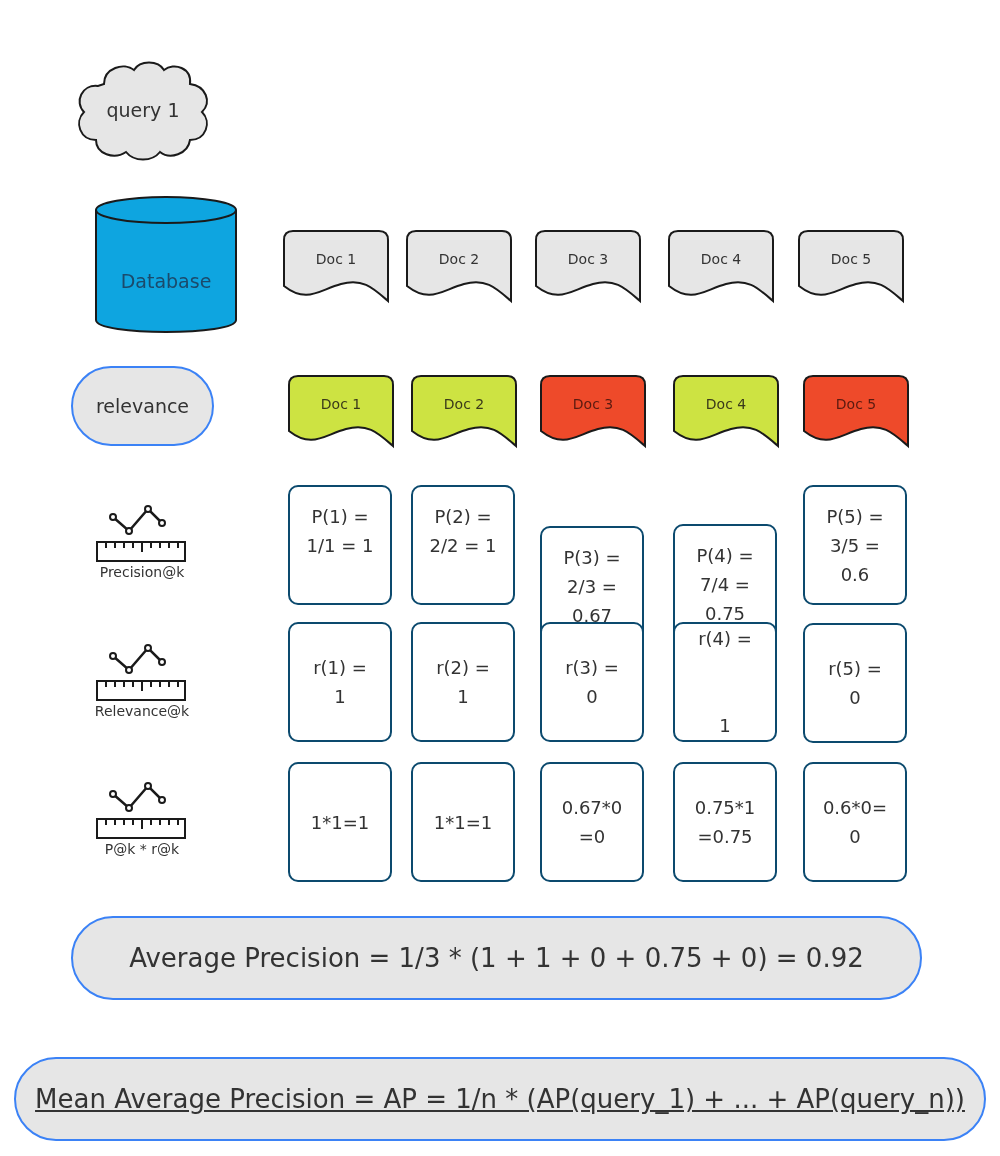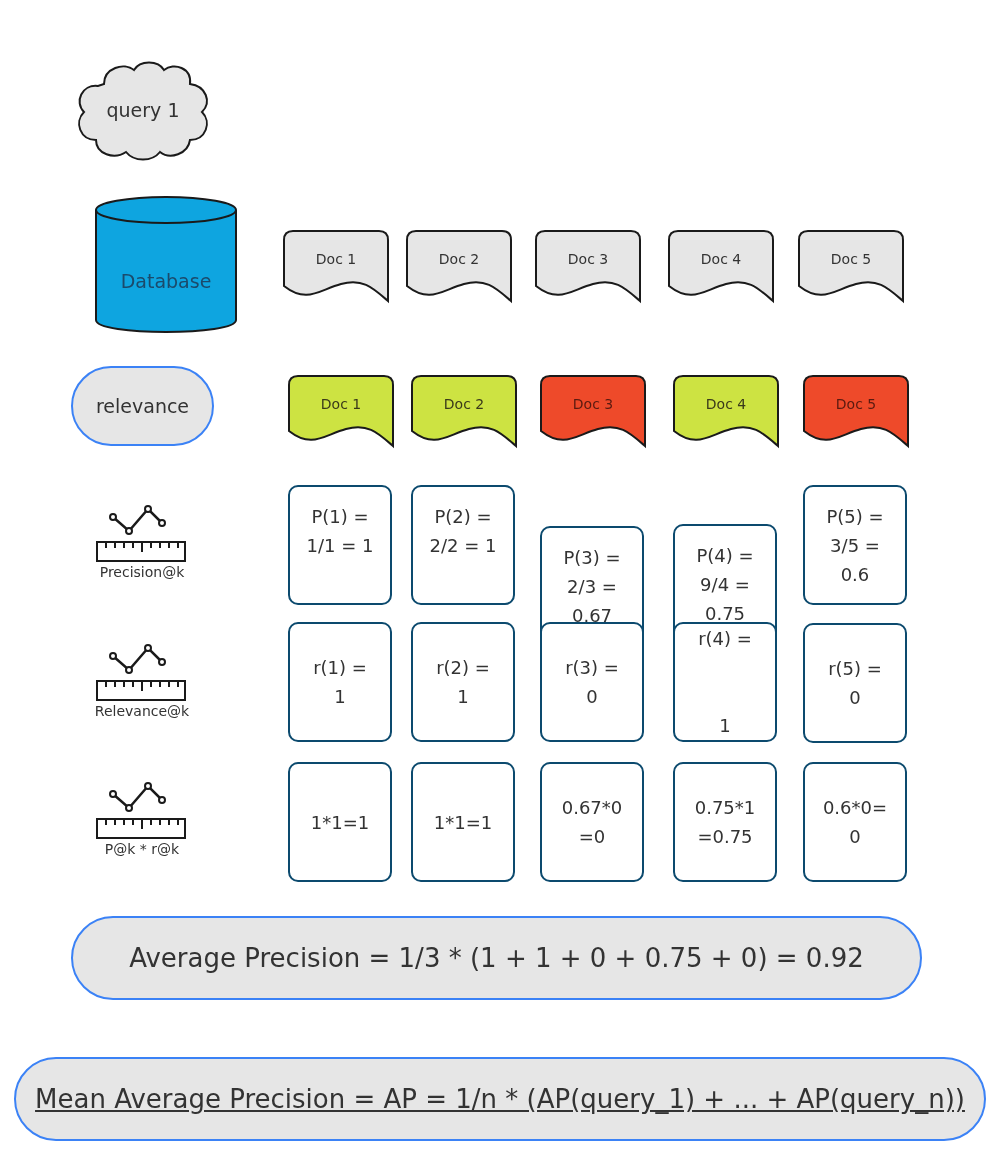--- a/index.html
+++ b/index.html
@@ -158,21 +158,21 @@
     <span>2/2 = 1</span>
     <span style="visibility:hidden">&nbsp;</span>
   </div>
   <div class="card" style="left:540px;top:486px;margin-top:40px;">
     <span>P(3) =</span>
     <span>2/3 =</span>
     <span>0.67</span>
   </div>
   <div class="card" style="left:673px;top:485px;margin-top:39px;">
     <span>P(4) =</span>
-    <span>9/4 =</span>
+    <span>7/4 =</span>
     <span>0.75</span>
   </div>
   <div class="card" style="left:803px;top:485px;">
     <span>P(5) =</span>
     <span>3/5 =</span>
     <span>0.6</span>
   </div>
 </div>
 
 <div>

